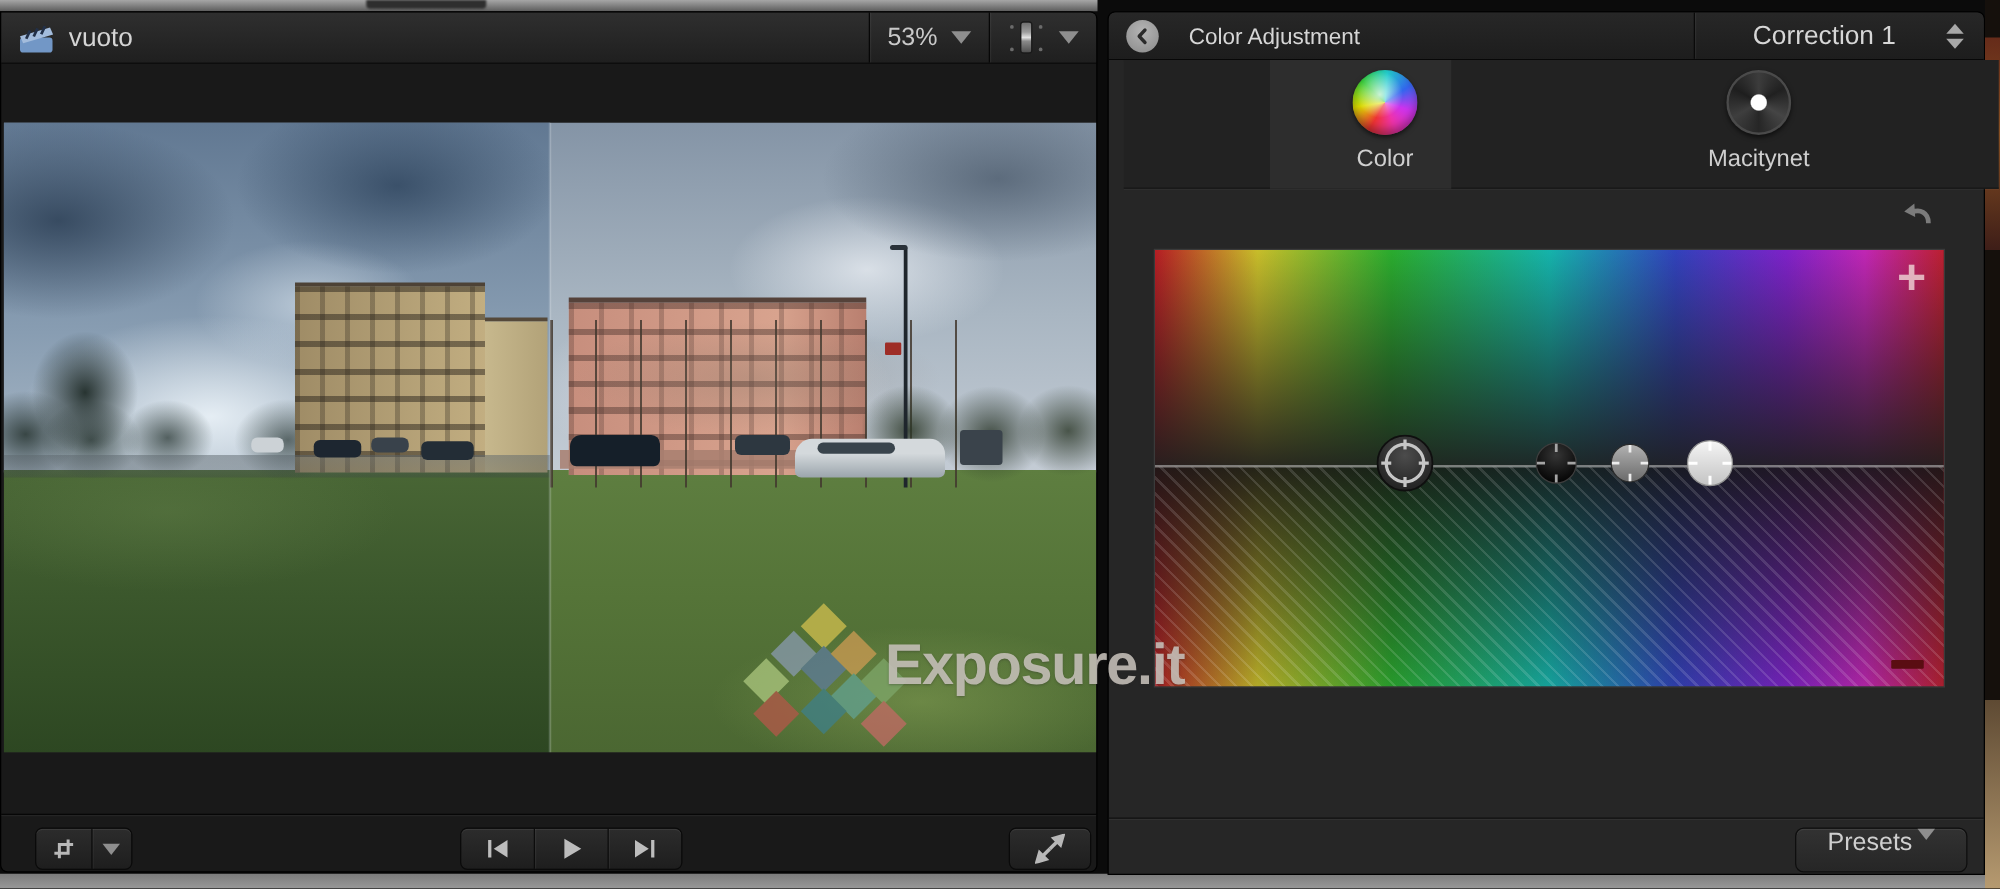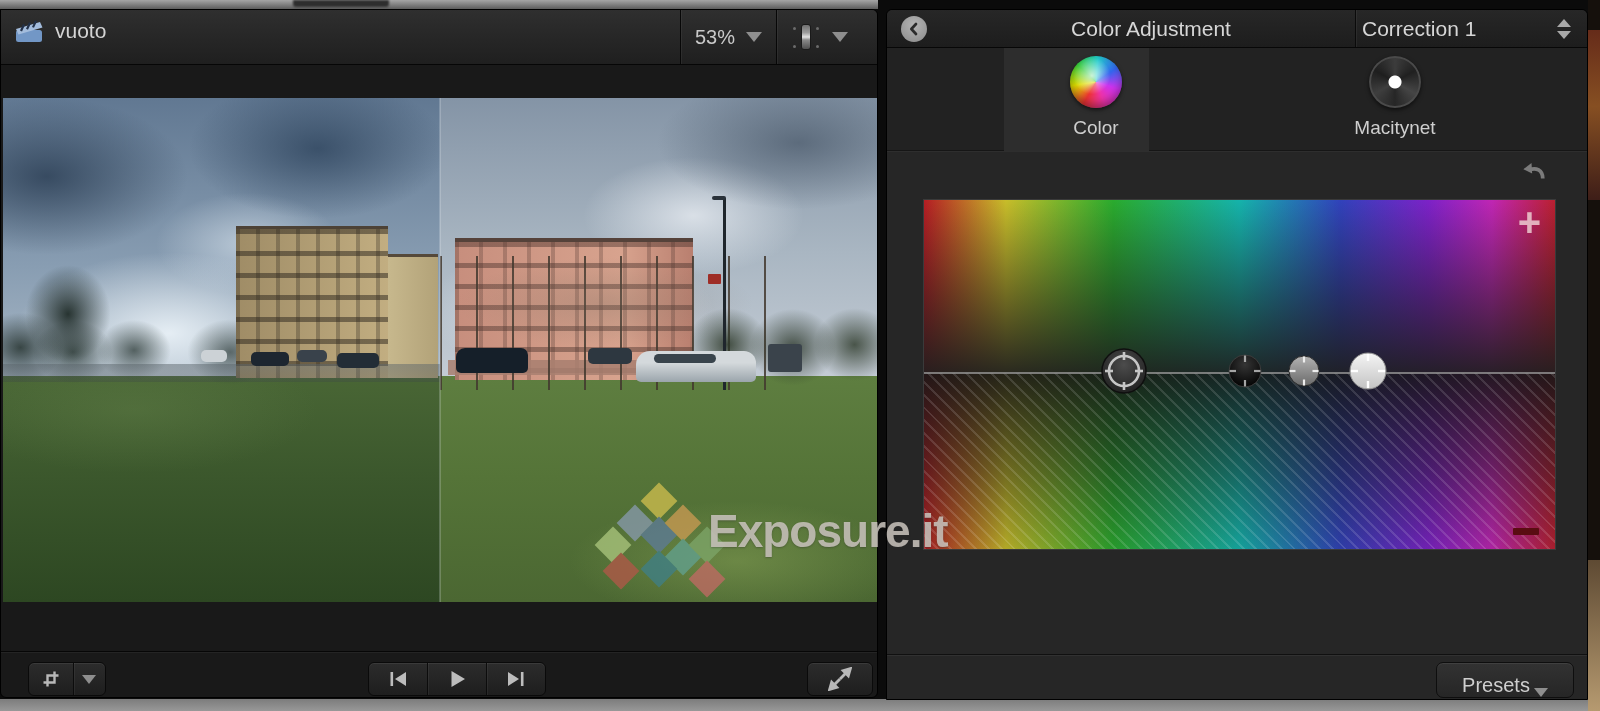--- a/index.html
+++ b/index.html
@@ -15,25 +15,25 @@
     background:linear-gradient(180deg,#7c7c7c,#989898);}
   .right-edge{position:absolute;left:1588px;top:0;width:12px;height:711px;background:#15100c;}
   .right-edge .patch1{position:absolute;left:0;top:30px;width:12px;height:170px;
     background:linear-gradient(180deg,#74301c,#9a5a26 45%,#45201a);opacity:.85;}
   .right-edge .patch2{position:absolute;left:0;top:560px;width:12px;height:151px;
     background:linear-gradient(180deg,#5e4a33,#b69a70);}
 
   
   .viewer{position:absolute;left:0;top:9px;width:878px;height:689px;background:#191919;
     border:1px solid #000;border-radius:0 6px 6px 6px;}
-  .titlebar{position:absolute;left:0;top:0;width:100%;height:55px;
+  .titlebar{position:absolute;left:0;top:0;width:100%;height:41px;
     background:linear-gradient(180deg,#2f2f2f,#1f1f1f);border-bottom:1px solid #060606;border-radius:0 5px 0 0;}
   .titlebar .clip-icon{position:absolute;left:13px;top:8px;}
   .viewer-title{position:absolute;left:54px;top:0;line-height:41px;font-size:21px;color:#d4d4d4;}
-  .tb-right{position:absolute;right:15px;top:0;bottom:0;display:flex;align-items:stretch;}
+  .tb-right{position:absolute;right:0;top:0;bottom:0;display:flex;align-items:stretch;}
   .tb-sep{width:1px;background:#070707;box-shadow:1px 0 0 rgba(255,255,255,.05);}
   .tb-group{display:flex;align-items:center;gap:11px;padding:0 14px;}
   .zoom-text{font-size:20px;color:#c9c9c9;}
   .tri-down{width:0;height:0;border-left:8px solid transparent;border-right:8px solid transparent;border-top:10px solid #8e8e8e;}
   .disp-icon{position:relative;width:30px;height:28px;}
   .disp-icon i{position:absolute;width:3px;height:3px;border-radius:50%;background:#6b6b6b;}
   .disp-icon i:nth-child(1){left:2px;top:4px;}.disp-icon i:nth-child(2){right:2px;top:4px;}
   .disp-icon i:nth-child(3){left:2px;bottom:3px;}.disp-icon i:nth-child(4){right:2px;bottom:3px;}
   .disp-slider{position:absolute;left:10px;top:1px;width:10px;height:26px;border-radius:3px;border:1px solid #1a1a1a;
     background:linear-gradient(180deg,#6f6f6f,#9d9d9d 32%,#e2e2e2 50%,#8a8a8a 62%,#4f4f4f);}
@@ -124,29 +124,29 @@
   .t-seg + .t-seg{border-left:1px solid #0c0c0c;box-shadow:inset 1px 0 0 rgba(255,255,255,.05);}
   .fullscreen{left:806px;top:652px;width:66px;height:34px;}
 
   
   .panel{position:absolute;left:886px;top:9px;width:702px;height:691px;background:#262626;
     border:1px solid #000;border-radius:6px 6px 0 0;}
   .p-header{position:absolute;left:0;top:0;width:100%;height:38px;
     background:linear-gradient(180deg,#272727,#1d1d1d);border-bottom:1px solid #070707;border-radius:6px 6px 0 0;}
   .back-btn{position:absolute;left:14px;top:6px;width:26px;height:26px;border-radius:50%;
     background:radial-gradient(circle at 50% 35%,#b5b5b5,#8a8a8a);display:flex;align-items:center;justify-content:center;}
-  .p-title{position:absolute;left:64px;top:0;width:400px;text-align:center;line-height:38px;font-size:21px;color:#d6d6d6;}
+  .p-title{position:absolute;left:64px;top:0;width:400px;line-height:38px;font-size:18px;color:#d6d6d6;}
   .correction{position:absolute;right:0;top:0;width:232px;height:100%;border-left:1px solid #0a0a0a;
     box-shadow:inset 1px 0 0 rgba(255,255,255,.05);display:flex;align-items:center;}
-  .correction-label{flex:1;font-size:21px;color:#d6d6d6;padding-left:6px;}
+  .correction-label{flex:1;text-align:center;font-size:21px;color:#d6d6d6;padding-left:6px;}
   .stepper{display:flex;flex-direction:column;gap:4px;margin-right:16px;}
   .st-up{width:0;height:0;border-left:7px solid transparent;border-right:7px solid transparent;border-bottom:8px solid #a8a8a8;}
   .st-dn{width:0;height:0;border-left:7px solid transparent;border-right:7px solid transparent;border-top:8px solid #a8a8a8;}
 
-  .tab-row{position:absolute;left:0;top:38px;width:100%;height:103px;background:#222222;border-bottom:1px solid #161616;
+  .tab-row{position:absolute;left:12px;top:38px;width:100%;height:103px;background:#222222;border-bottom:1px solid #161616;
     box-shadow:0 1px 0 rgba(255,255,255,.04);}
   .tab-sel-bg{position:absolute;left:117px;top:0;width:145px;height:103px;background:#2d2d2d;}
   .tab{position:absolute;top:8px;width:150px;display:flex;flex-direction:column;align-items:center;gap:9px;}
   .tab-color{left:134px;}.tab-sat{left:285px;}.tab-exp{left:433px;}
   .tab-label{font-size:19px;color:#cfcfcf;}
   .icon-color{width:52px;height:52px;border-radius:50%;
     background:
       radial-gradient(circle at 42% 38%, rgba(255,255,255,.75), rgba(255,255,255,0) 42%),
       conic-gradient(from 210deg,#e33,#dd0,#3c3,#2cc,#36e,#c3e,#e3a,#e33);
     box-shadow:0 2px 4px rgba(0,0,0,.6), inset 0 -4px 8px rgba(0,0,0,.35);}
@@ -179,21 +179,21 @@
   .board-minus{position:absolute;right:16px;bottom:14px;width:26px;height:7px;background:#5a0d12;border-radius:1px;}
   .puck{position:absolute;transform:translate(-50%,-50%);cursor:pointer;}
   .puck.global{left:200px;top:173px;}
   .puck.shadows{left:321px;top:173px;}
   .puck.midtones{left:380px;top:173px;}
   .puck.highlights{left:444px;top:173px;}
 
   .p-bottom-divider{position:absolute;left:0;top:644px;width:100%;height:1px;background:#101010;box-shadow:0 1px 0 rgba(255,255,255,.05);}
   .presets-btn{position:absolute;left:549px;top:652px;width:138px;height:36px;border-radius:7px;
     background:linear-gradient(180deg,#323232,#262626);border:1px solid #0e0e0e;
-    display:flex;align-items:flex-end;justify-content:center;gap:4px;box-shadow:inset 0 1px 0 rgba(255,255,255,.07);}
+    display:flex;align-items:flex-start;justify-content:center;gap:4px;box-shadow:inset 0 1px 0 rgba(255,255,255,.07);}
   .presets-label{font-size:20px;color:#cfcfcf;}
 
   
   .watermark{position:absolute;left:596px;top:484px;width:400px;height:110px;z-index:60;pointer-events:none;}
   .wm-text{position:absolute;left:112px;top:20px;font-size:46px;font-weight:bold;letter-spacing:-1px;
     color:rgba(203,198,190,.85);text-shadow:0 1px 2px rgba(40,40,40,.35);}
   .wm-logo{position:absolute;left:0;top:0;width:130px;height:110px;opacity:.78;}
   .wm-logo i{position:absolute;width:26px;height:26px;transform:rotate(45deg);display:block;}
 </style>
 </head>

